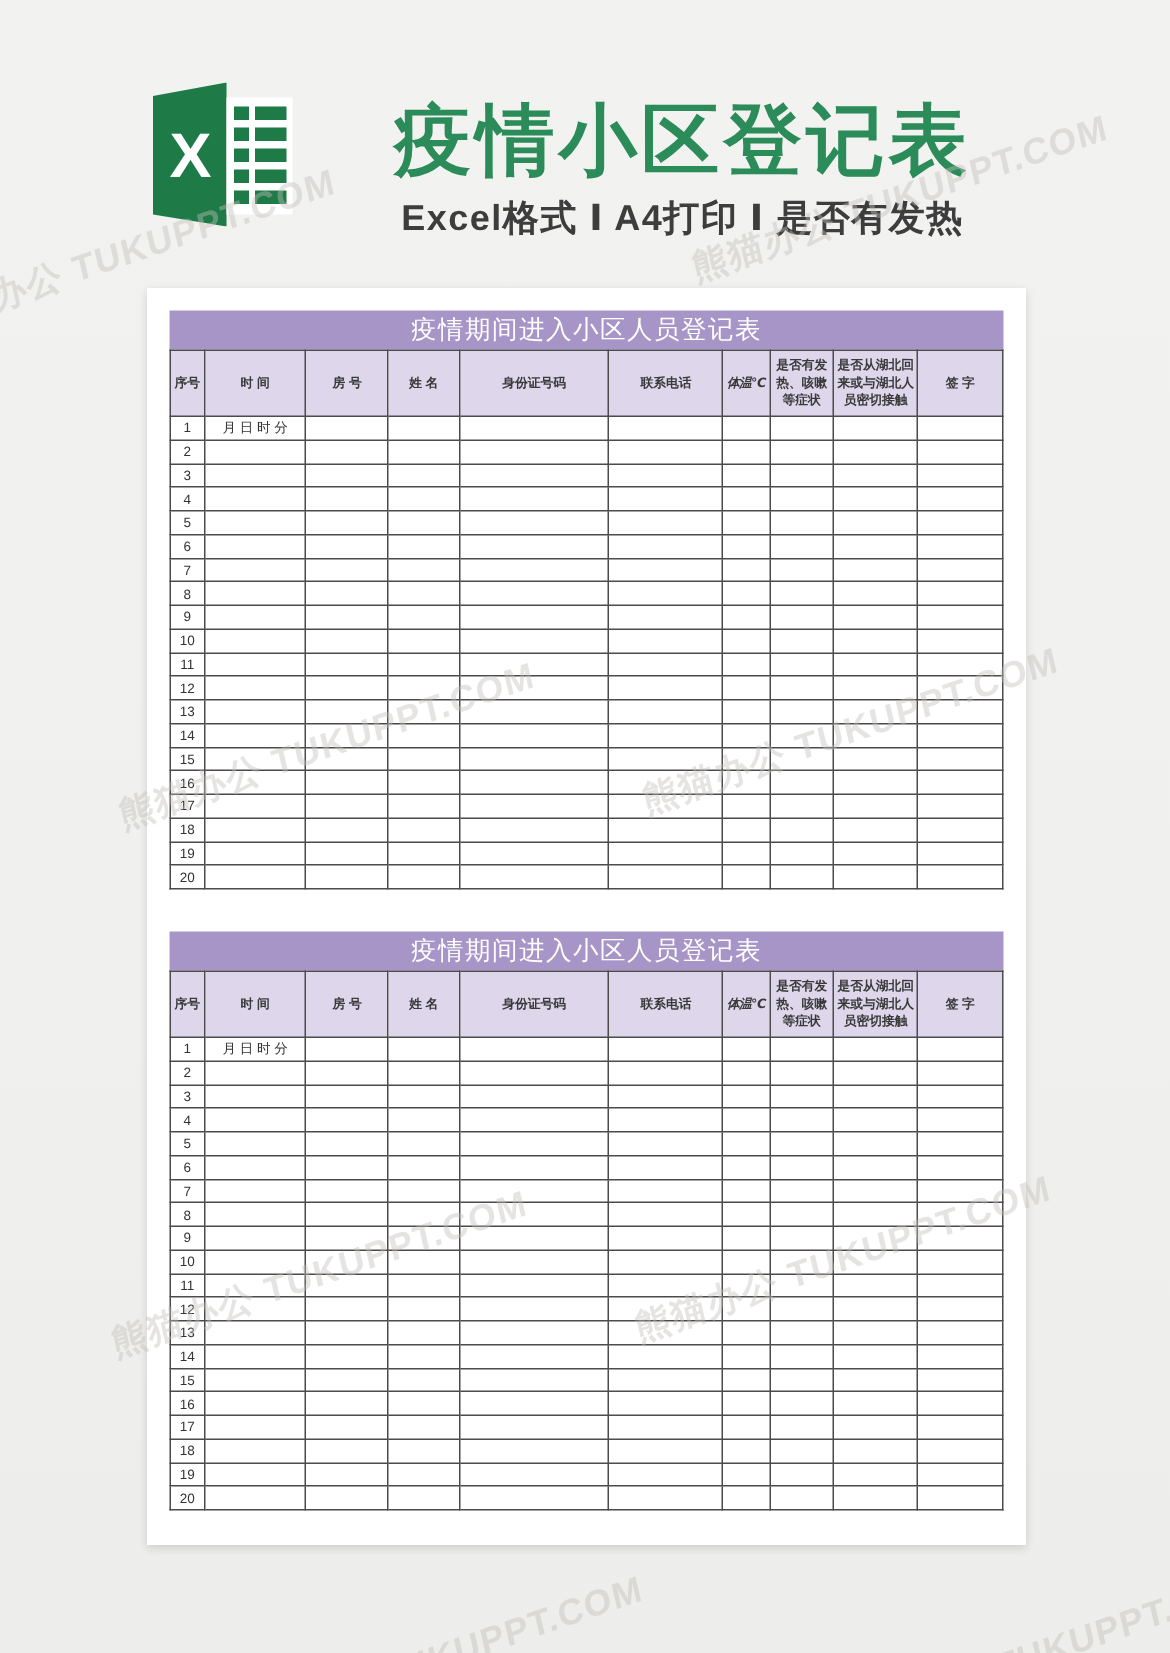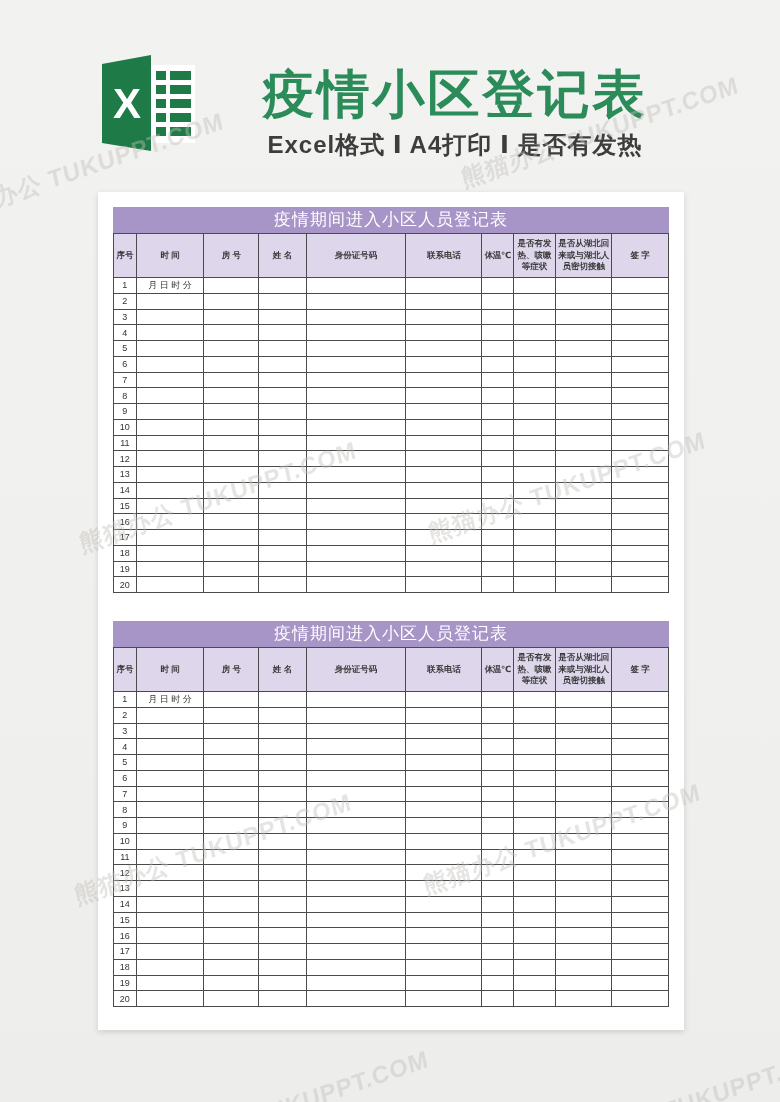--- a/index.html
+++ b/index.html
@@ -19,21 +19,21 @@
          box-shadow:0 2px 6px rgba(0,0,0,0.14);box-sizing:border-box;padding:15px;}
 
   .xl-table{margin-bottom:28px;}
   .sheet-title{width:556px;height:26px;line-height:26px;background:#a795c7;color:#ffffff;
                text-align:center;font-size:17px;font-weight:400;letter-spacing:1px;}
   table.grid{width:556px;border-collapse:collapse;table-layout:fixed;}
   table.grid th,table.grid td{border:1px solid #4b4b4b;overflow:hidden;}
   table.grid thead tr{height:44px;}
   table.grid th{background:#ded7ec;font-size:8.5px;font-weight:bold;color:#3a3a3a;
                 line-height:1.4;padding:1px 2px;text-align:center;vertical-align:middle;}
-  table.grid th:nth-child(7){white-space:nowrap;letter-spacing:-0.5px;padding:1px 0;}
+  table.grid th:nth-child(7){white-space:nowrap;letter-spacing:-0.5px;padding:1px 0;font-style:italic;}
   table.grid th:nth-child(8),table.grid th:nth-child(9){text-align:center;}
   table.grid tbody tr{height:15.75px;}
   table.grid td{font-size:9px;color:#333;text-align:center;padding:0 1px;background:#fff;}
 
   
   .wm{position:absolute;white-space:nowrap;font-size:24px;font-weight:bold;
       color:rgba(192,190,187,0.42);transform:translate(-50%,-50%) rotate(-19deg) skewX(-6deg);
       pointer-events:none;z-index:5;letter-spacing:1px;}
   .wm-1{left:85px;top:168px;}
   .wm-2{left:600px;top:132px;}

